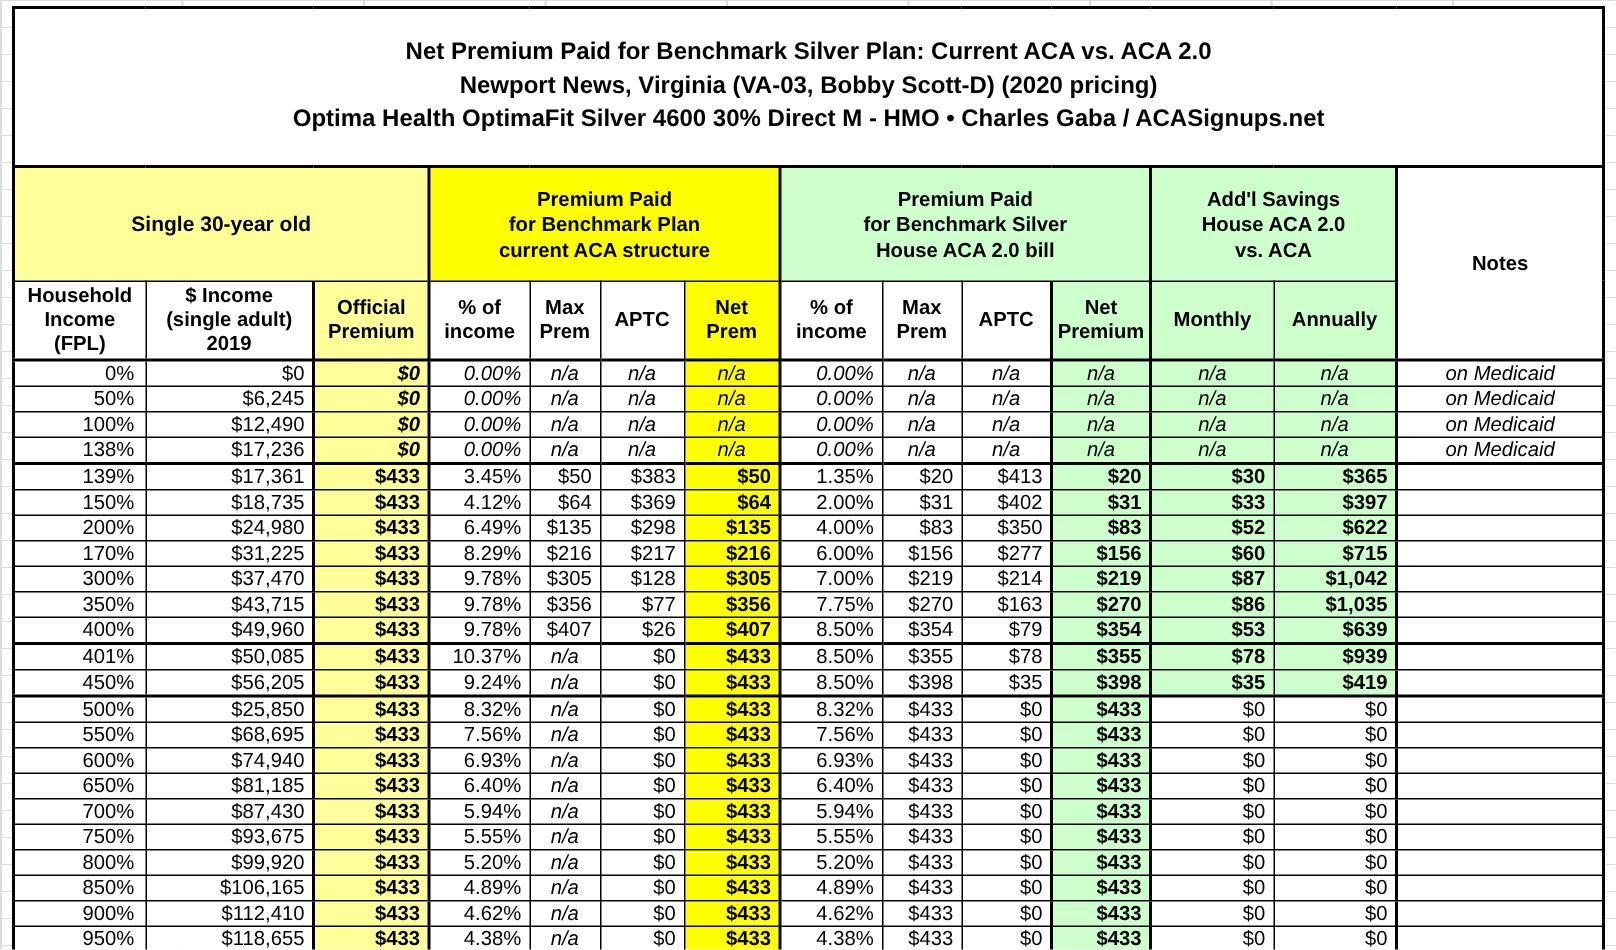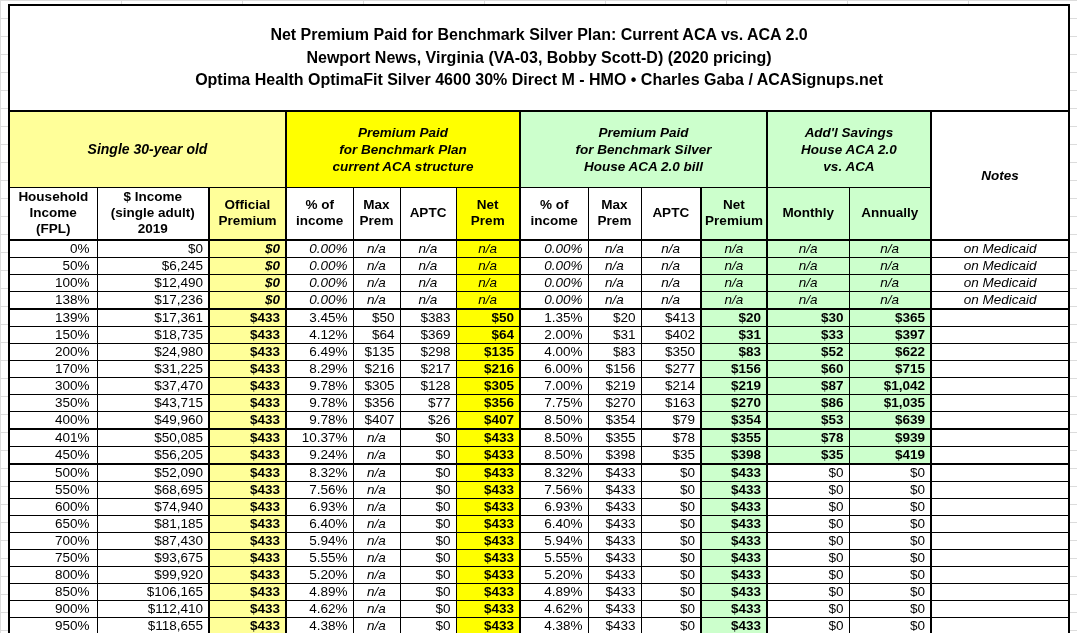--- a/index.html
+++ b/index.html
@@ -59,21 +59,20 @@
   
   th.th-group {
     font-weight: bold;
     font-size: 13.5px;
     line-height: 17px;
     white-space: pre-line;
     text-align: center;
     vertical-align: middle;
     height: 54px;
     padding: 12px;
-    font-style: italic;
   }
   th.th-subject { font-size: 14px; }
 
   
   tr.hdr2 th {
     font-weight: bold;
     font-size: 13.5px;
     line-height: 16px;
     text-align: center;
     vertical-align: middle;
@@ -384,21 +383,21 @@
           <td class="c8">8.50%</td>
           <td class="c9">$398</td>
           <td class="c10 bR2">$35</td>
           <td class="c11 bR2">$398</td>
           <td class="c12 sav-hl">$35</td>
           <td class="c13 bR2 sav-hl">$419</td>
           <td class="c14"></td>
         </tr>
         <tr>
           <td class="c1">500%</td>
-          <td class="c2 bR2">$52,090</td>
+          <td class="c2 bR2">$25,850</td>
           <td class="c3 bR2">$433</td>
           <td class="c4">8.32%</td>
           <td class="c5 na">n/a</td>
           <td class="c6">$0</td>
           <td class="c7 bR2">$433</td>
           <td class="c8">8.32%</td>
           <td class="c9">$433</td>
           <td class="c10 bR2">$0</td>
           <td class="c11 bR2">$433</td>
           <td class="c12">$0</td>

